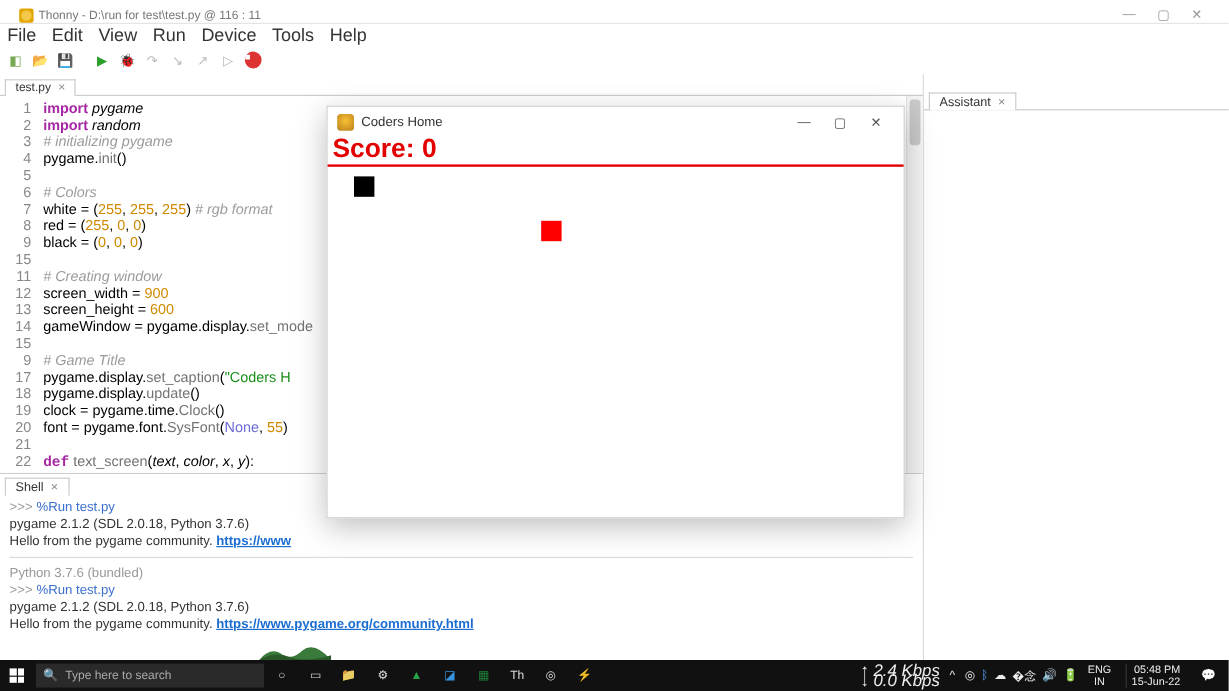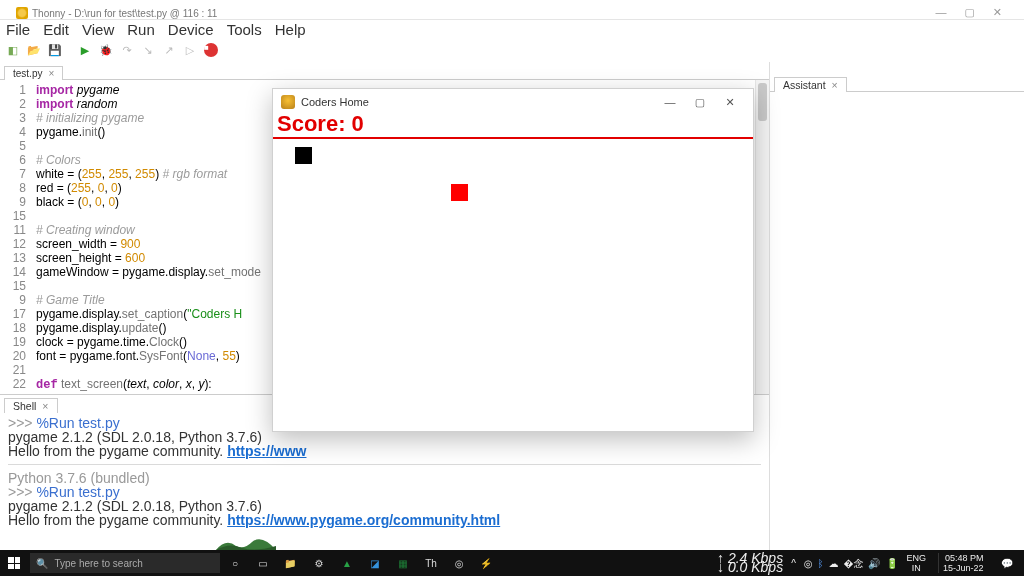--- a/index.html
+++ b/index.html
@@ -39,21 +39,21 @@
   .num { color:#d18a00; }
   .str { color:#1a8f1a; }
   .fn { color:#737373; }
   .arg { font-style:italic; }
   .blue { color:#6a6ad6; }
   .def { font-weight:bold; color:#a626a4;font-family:Liberation Mono, monospace; }
   .editor-scroll { position:absolute; right:0; top:0; bottom:0; width:14px; background:#f4f4f4; border-left:1px solid #e5e5e5;}
   .editor-scroll .thumb { position:absolute; left:2px; right:2px; top:3px; height:38px; background:#c9c9c9; border-radius:3px;}
 
   .shell-header { height:18px; border-top:1px solid #ccc; display:flex; align-items:flex-end; padding-left:4px; font-size:10.5px; }
-  .shell { flex:1; font-family:Consolas,monospace; font-size:14px; line-height:14px; padding:4px 8px; color:#333; overflow:hidden; }
+  .shell { flex:1; font-family:Consolas,monospace; font-size:11px; line-height:14px; padding:4px 8px; color:#333; overflow:hidden; }
   .shell .prompt { color:#999; }
   .shell .run { color:#3a6fcf; }
   .shell .lnk { color:#1b6dd1; text-decoration:underline;font-weight:bold; }
   .shell hr { border:none; border-top:1px solid #dadada; margin:6px 0; }
 
   .assistant-header { height:18px; padding-left:4px; font-size:10.5px; display:flex; align-items:flex-end; border-bottom:1px solid #ccc; }
 
   
   .pg-window { position:absolute; left:272px; top:88px; width:482px; height:344px; background:#fff; box-shadow:0 8px 24px rgba(0,0,0,.25); border:1px solid #d0d0d0; }
   .pg-title { height:26px; display:flex; align-items:center; padding:0 8px; font-size:11px; color:#333; }

